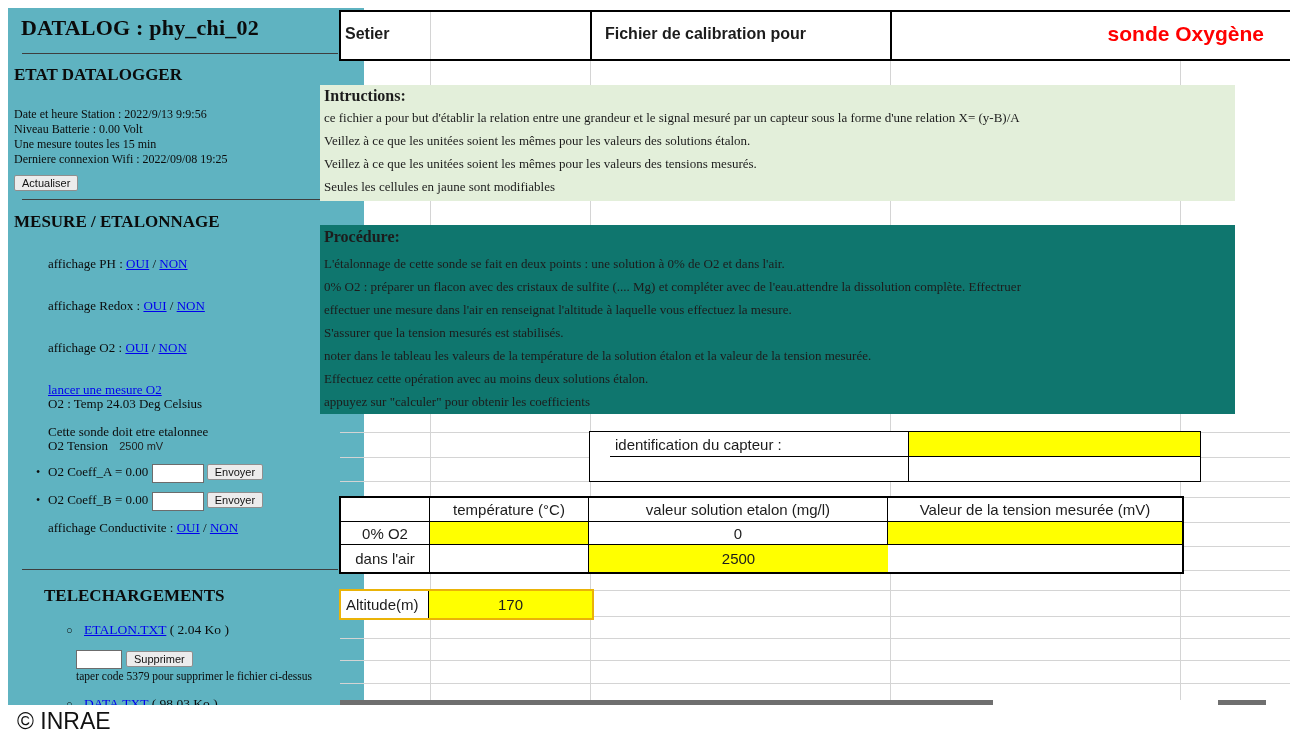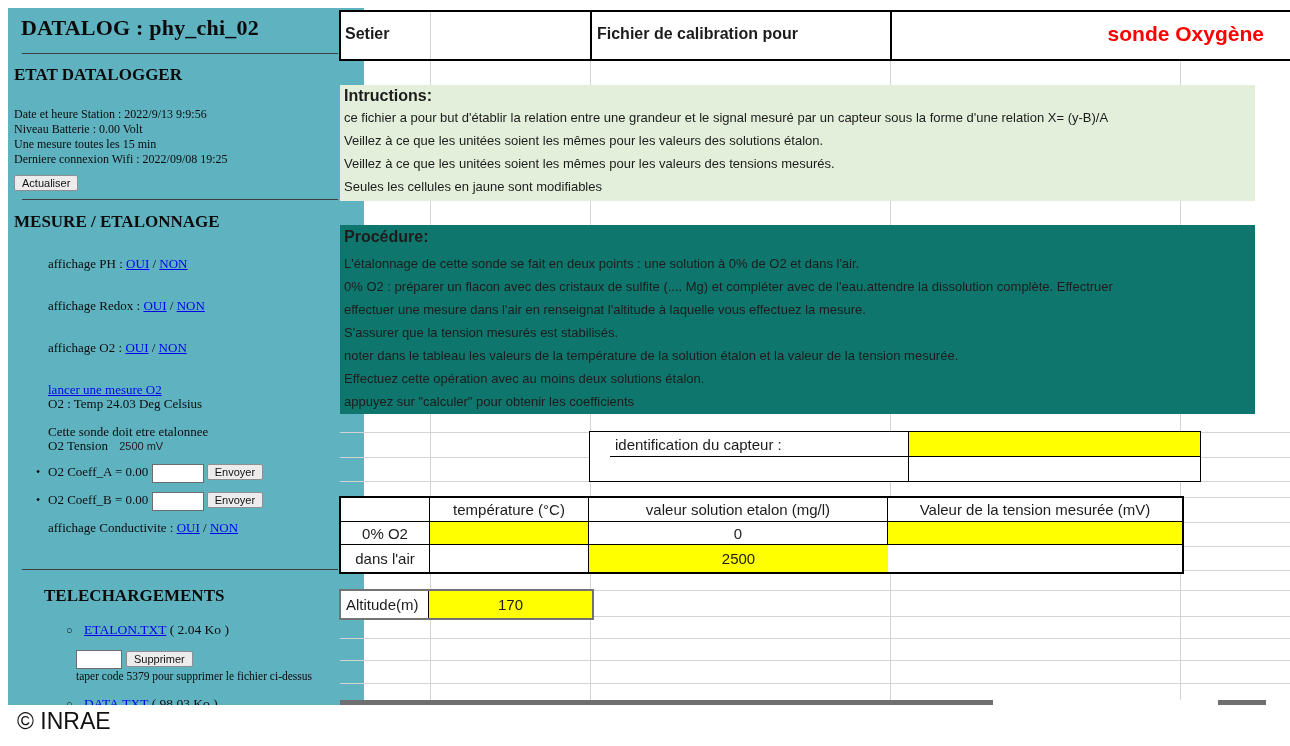--- a/index.html
+++ b/index.html
@@ -29,37 +29,37 @@
   .sheet-el{position:absolute;}
   .vline{position:absolute;top:57px;height:643px;width:1px;background:#d4d4d4;z-index:1;}
   .hline{position:absolute;left:340px;right:0;height:1px;background:#d4d4d4;z-index:1;}
 
   .hdr-wrap{left:339px;top:10px;width:951px;height:47px;border:2px solid #000;z-index:3;background:#fff;}
   .hdr-sep{position:absolute;top:0;bottom:0;width:2px;background:#000;}
   .hdr-light{position:absolute;top:0;bottom:0;width:1px;background:#d4d4d4;}
   .hdr-cell{position:absolute;top:0;height:43px;display:flex;align-items:center;font-size:16px;font-weight:bold;}
   .red-title{justify-content:flex-end;font-size:21px;color:#ff0000;}
 
-  .block{left:340px;width:915px;z-index:2;}
+  .block{left:320px;width:915px;z-index:2;font-family:Liberation Serif, serif;}
   .block .bh{position:absolute;left:4px;font-size:16px;font-weight:bold;}
   .block .bl{position:absolute;left:4px;font-size:13px;white-space:nowrap;}
   .green{top:85px;height:116px;background:#e3efda;}
   .tan{top:225px;height:189px;background:#0f766e;}
 
   .cellgrid{z-index:3;border:1px solid #000;display:grid;background:#fff;}
   .cg{border-right:1px solid #000;border-bottom:1px solid #000;display:flex;align-items:center;
       font-size:15px;background:#fff;padding:0;}
   .cg.last-c{border-right:none;} .cg.last-r{border-bottom:none;}
   .yellow{background:#ffff00;}
   .ctr{justify-content:center;}
   .padl{padding-left:5px;}
 
   .caltable{left:339px;top:496px;width:841px;height:74px;border:2px solid #000;z-index:3;
             display:grid;grid-template-columns:89px 159px 299px 1fr;grid-template-rows:24px 23px 1fr;background:#fff;}
-  .alt{left:339px;top:589px;width:251px;height:27px;border:2px solid #737373;z-index:3;
+  .alt{left:339px;top:589px;width:251px;height:27px;border:2px solid #eab308;z-index:3;
        display:grid;grid-template-columns:88px 1fr;background:#0c4a6e;}
 
   .scrollbar{height:5px;background:#6f6f6f;z-index:4;}
 
   .footer-copy{left:17px;top:708px;font-size:23px;color:#111;}
 </style>
 </head>
 <body>
 
 <div class="page">
@@ -168,21 +168,21 @@
       <div class="hline" style="top: 638px;"></div>
       <div class="hline" style="top: 660px;"></div>
       <div class="hline" style="top: 683px;"></div>
     </div>
 
   <div class="sheet-el hdr-wrap">
     <div class="hdr-light" style="left:89px"></div>
     <div class="hdr-sep" style="left:249px"></div>
     <div class="hdr-sep" style="left:549px"></div>
     <div class="hdr-cell" style="left:4px">Setier</div>
-    <div class="hdr-cell" style="left:256px">Fichier de calibration pour</div>
+    <div class="hdr-cell" style="left:264px">Fichier de calibration pour</div>
     <div class="hdr-cell red-title" style="left:551px;width:372px">sonde Oxygène</div>
   </div>
 
   <div class="sheet-el block green">
     <div class="bh" style="top:2px">Intructions:</div>
     <div class="bl" style="top:25px">ce fichier a pour but d'établir la relation entre une grandeur et le signal mesuré par un capteur sous la forme d'une relation X= (y-B)/A</div>
     <div class="bl" style="top:48px">Veillez à ce que les unitées soient les mêmes pour les valeurs des solutions étalon.</div>
     <div class="bl" style="top:71px">Veillez à ce que les unitées soient les mêmes pour les valeurs des tensions mesurés.</div>
     <div class="bl" style="top:94px">Seules les cellules en jaune sont modifiables</div>
   </div>

